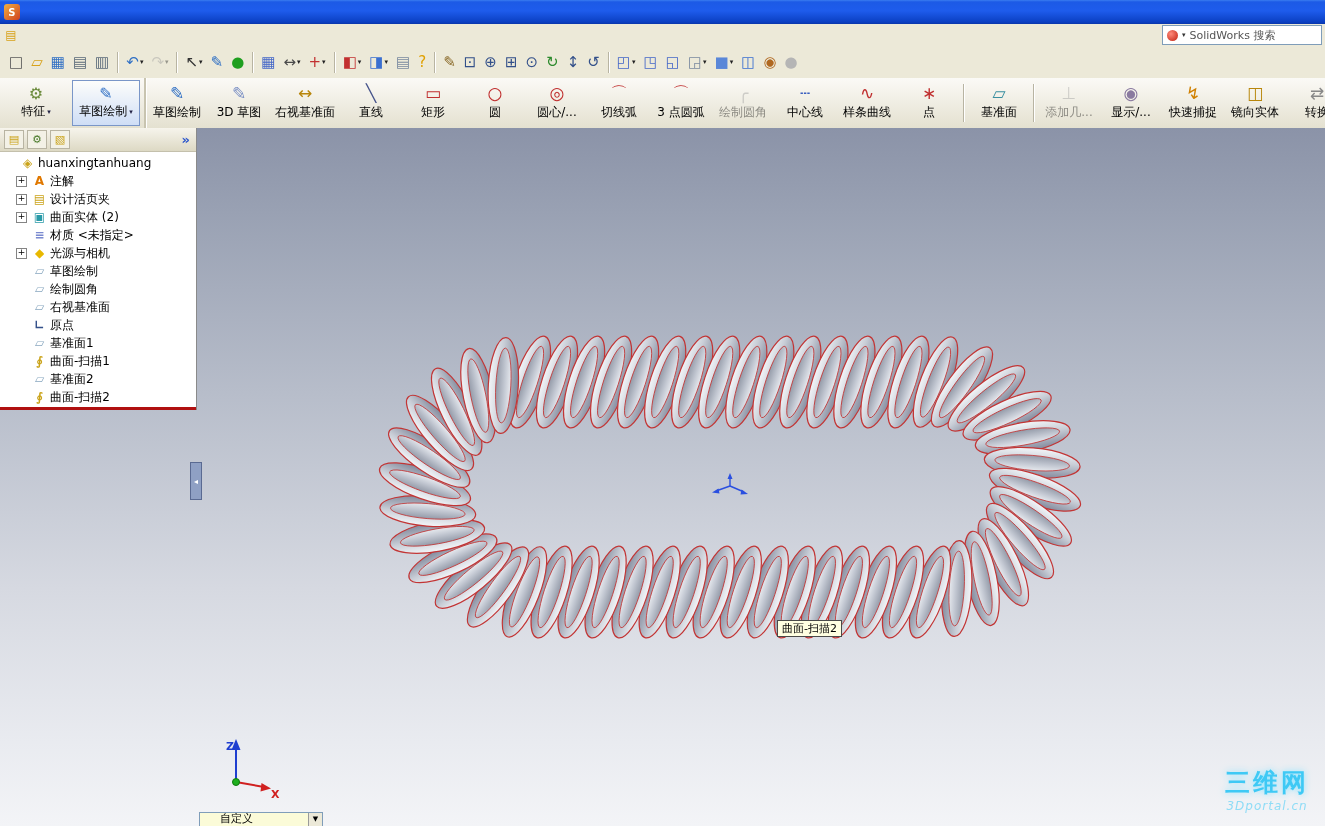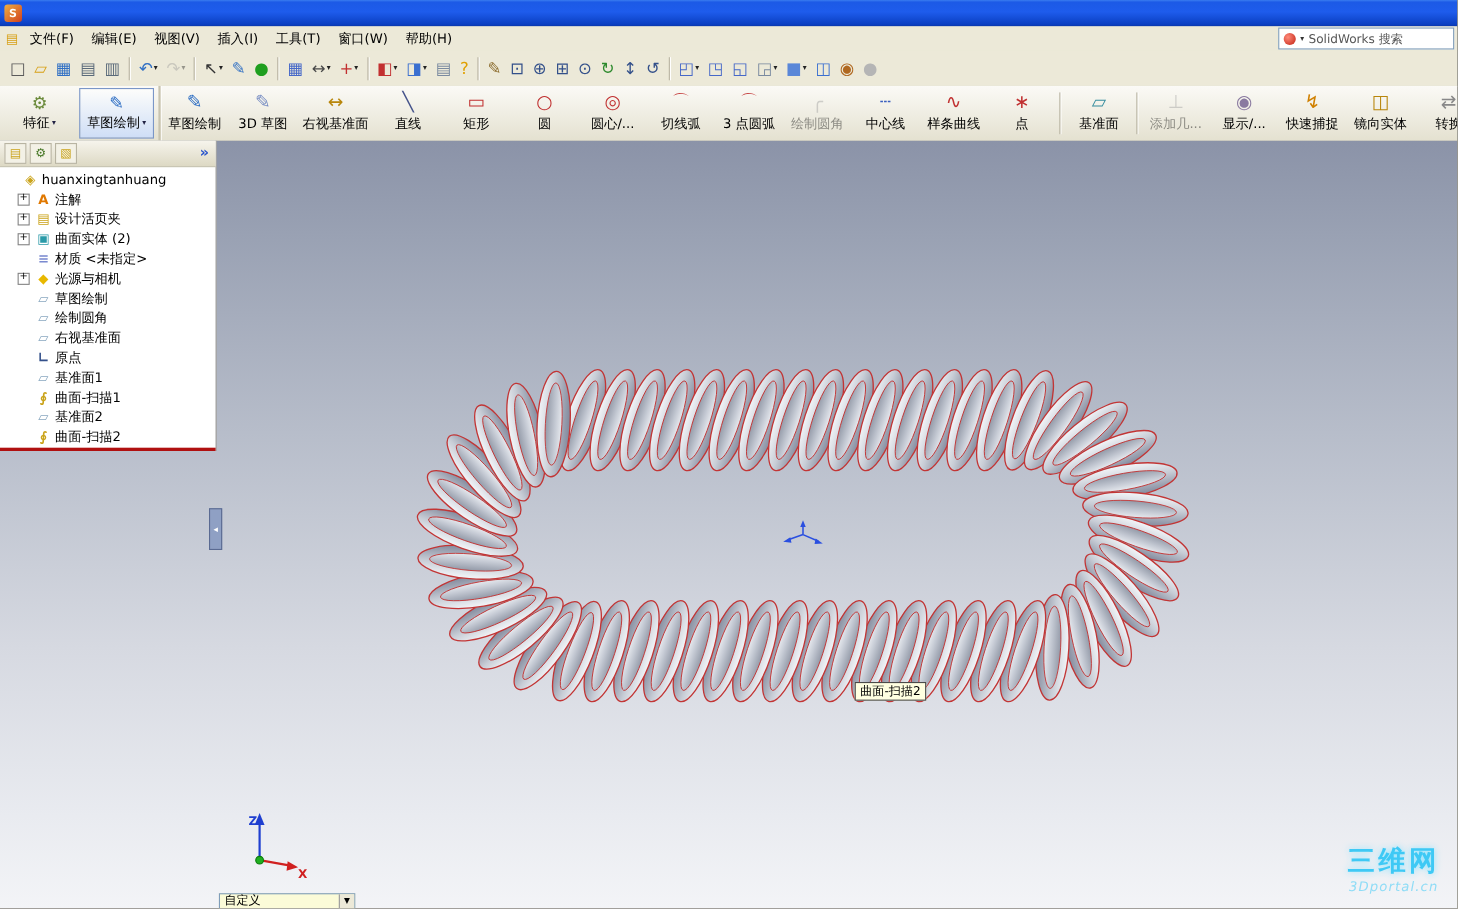--- a/index.html
+++ b/index.html
@@ -56,21 +56,21 @@
   .cm-sep{width:0;margin:4px 3px;border-left:1px solid #b8b4a2;border-right:1px solid #fff;flex:none;}
 
   
   .viewport{position:absolute;top:128px;left:0;right:0;bottom:0;overflow:hidden;
     background:linear-gradient(180deg,#8b93a8 0%,#99a1b3 12%,#b7bdca 38%,#d6d9e1 66%,#e9ebf0 88%,#f3f4f7 100%);}
   #spring-svg{position:absolute;left:0;top:0;pointer-events:none;}
   .vp-tooltip{position:absolute;left:777px;top:492px;height:15px;line-height:15px;
     background:#ffffe1;border:1px solid #4a4a4a;font-size:11px;padding:0 4px;color:#000;}
   .vp-combo{position:absolute;left:199px;top:684px;width:122px;height:14px;
     background:#fbfbd8;border:1px solid #7f9db9;display:flex;font-size:11px;color:#000;}
-  .vp-combo .val{flex:1;padding:0 4px;line-height:12px;overflow:hidden;}
+  .vp-combo .val{flex:1;padding:0 20px;line-height:12px;overflow:hidden;}
   .vp-combo .btn{width:13px;background:#ece9d8;border-left:1px solid #9a9a9a;
     text-align:center;font-size:7px;line-height:12px;}
   .watermark{position:absolute;left:1212px;top:638px;width:110px;text-align:center;
     color:#3ec9f5;pointer-events:none;}
   .wm1{font-size:25px;font-weight:bold;letter-spacing:3px;
     text-shadow:0 0 7px rgba(130,225,255,.95);}
   .wm2{font-size:12px;color:#8fdcf6;letter-spacing:1px;font-style:italic;}
   .panel-handle{position:absolute;left:190px;top:334px;width:10px;height:36px;
     background:#8fa0c4;border:1px solid #5a6a92;color:#fff;font-size:8px;
     display:flex;align-items:center;justify-content:center;}
@@ -99,29 +99,20 @@
 <body>
 
 <div class="screen">
 
   <div class="titlebar">
     <div class="app-icon">S</div>
   </div>
 
   <div class="menubar">
     <span class="doc-icon">▤</span>
-    <span style="display:flex;">
-        <span class="menu-item">文件(F)</span>
-        <span class="menu-item">编辑(E)</span>
-        <span class="menu-item">视图(V)</span>
-        <span class="menu-item">插入(I)</span>
-        <span class="menu-item">工具(T)</span>
-        <span class="menu-item">窗口(W)</span>
-        <span class="menu-item">帮助(H)</span>
-      </span>
     <div class="search-box">
       <span class="sw-logo"></span>
       <span class="search-dd">▾</span>
       <span>SolidWorks 搜索</span>
     </div>
   </div>
 
   <div class="toolbar">
       <div class="tb-btn">
         <span class="tb-glyph" style="color: rgb(90, 90, 90);">□</span>

